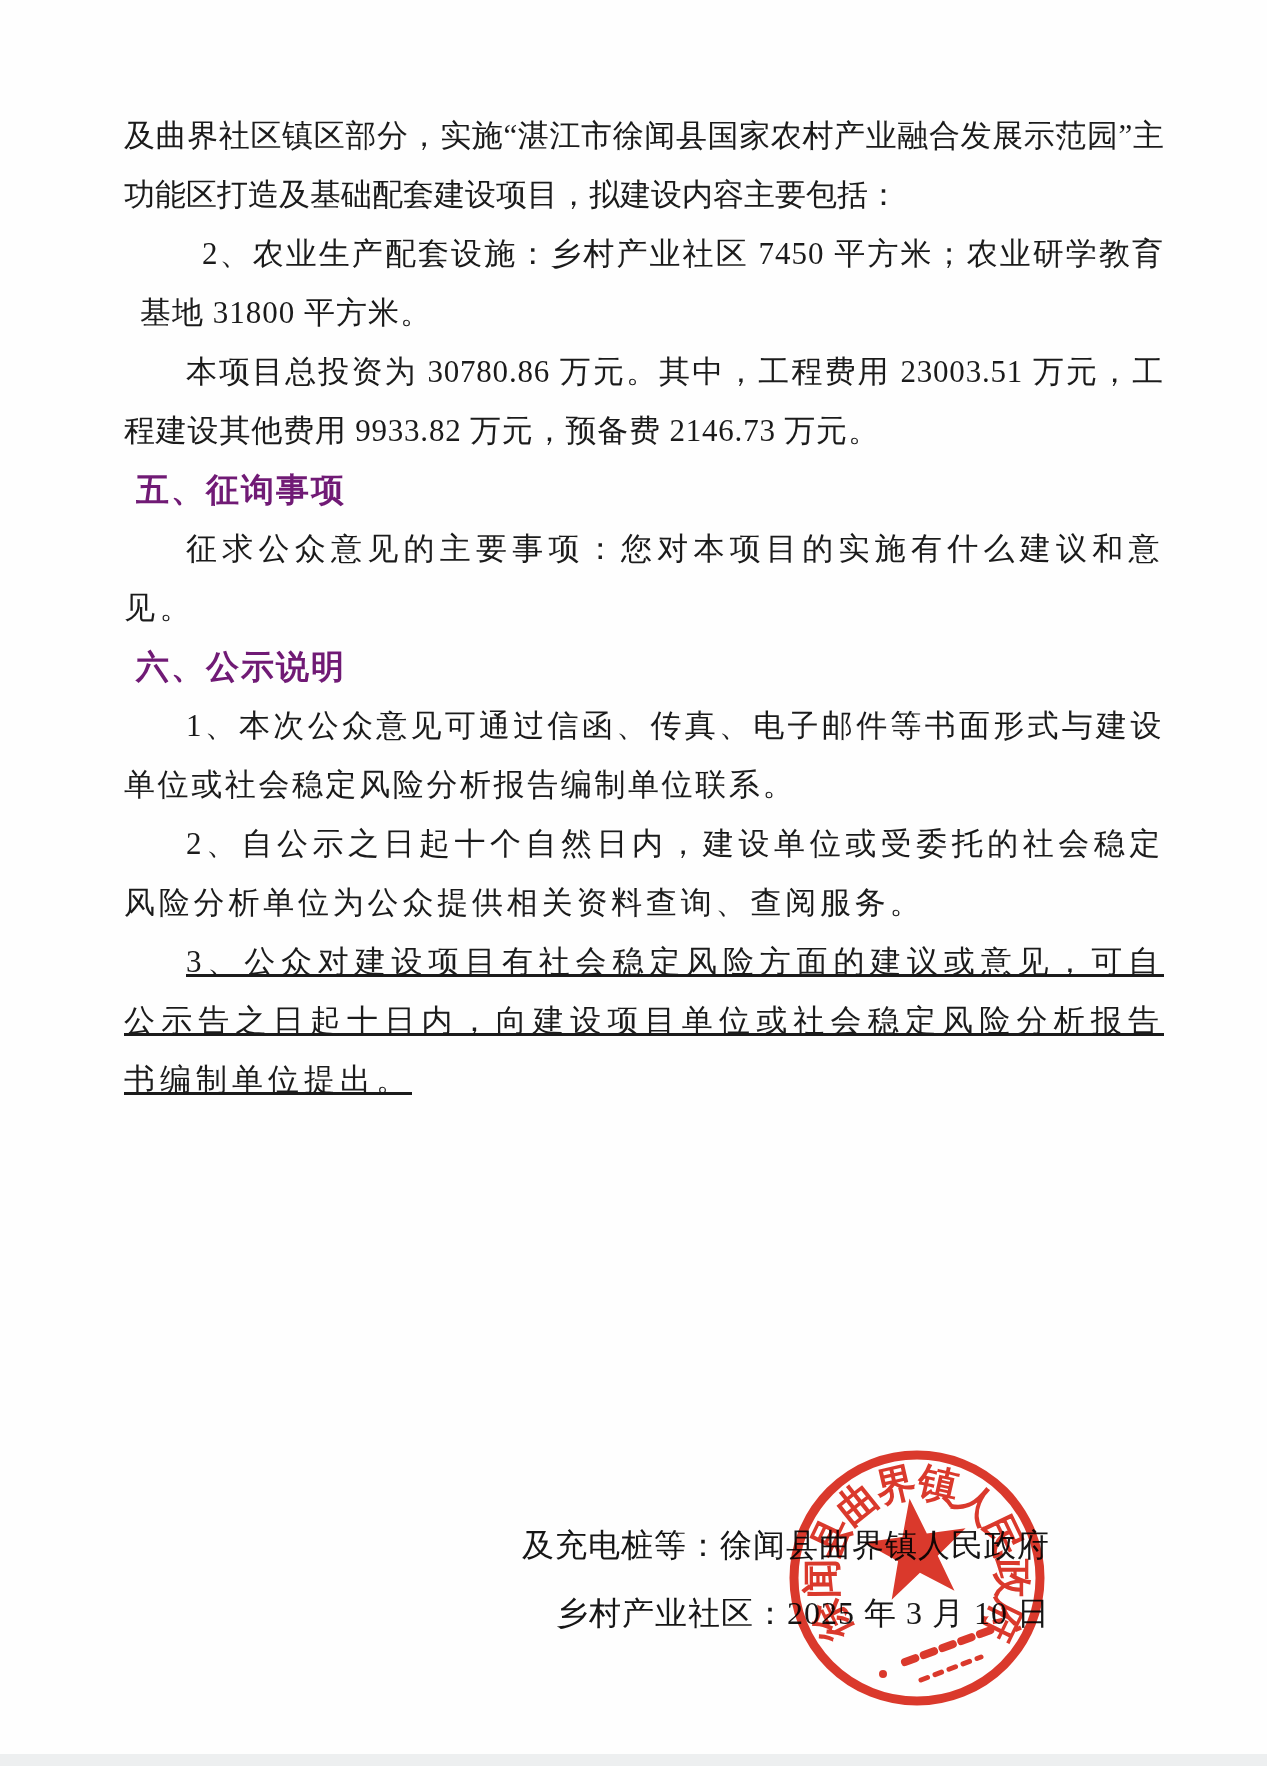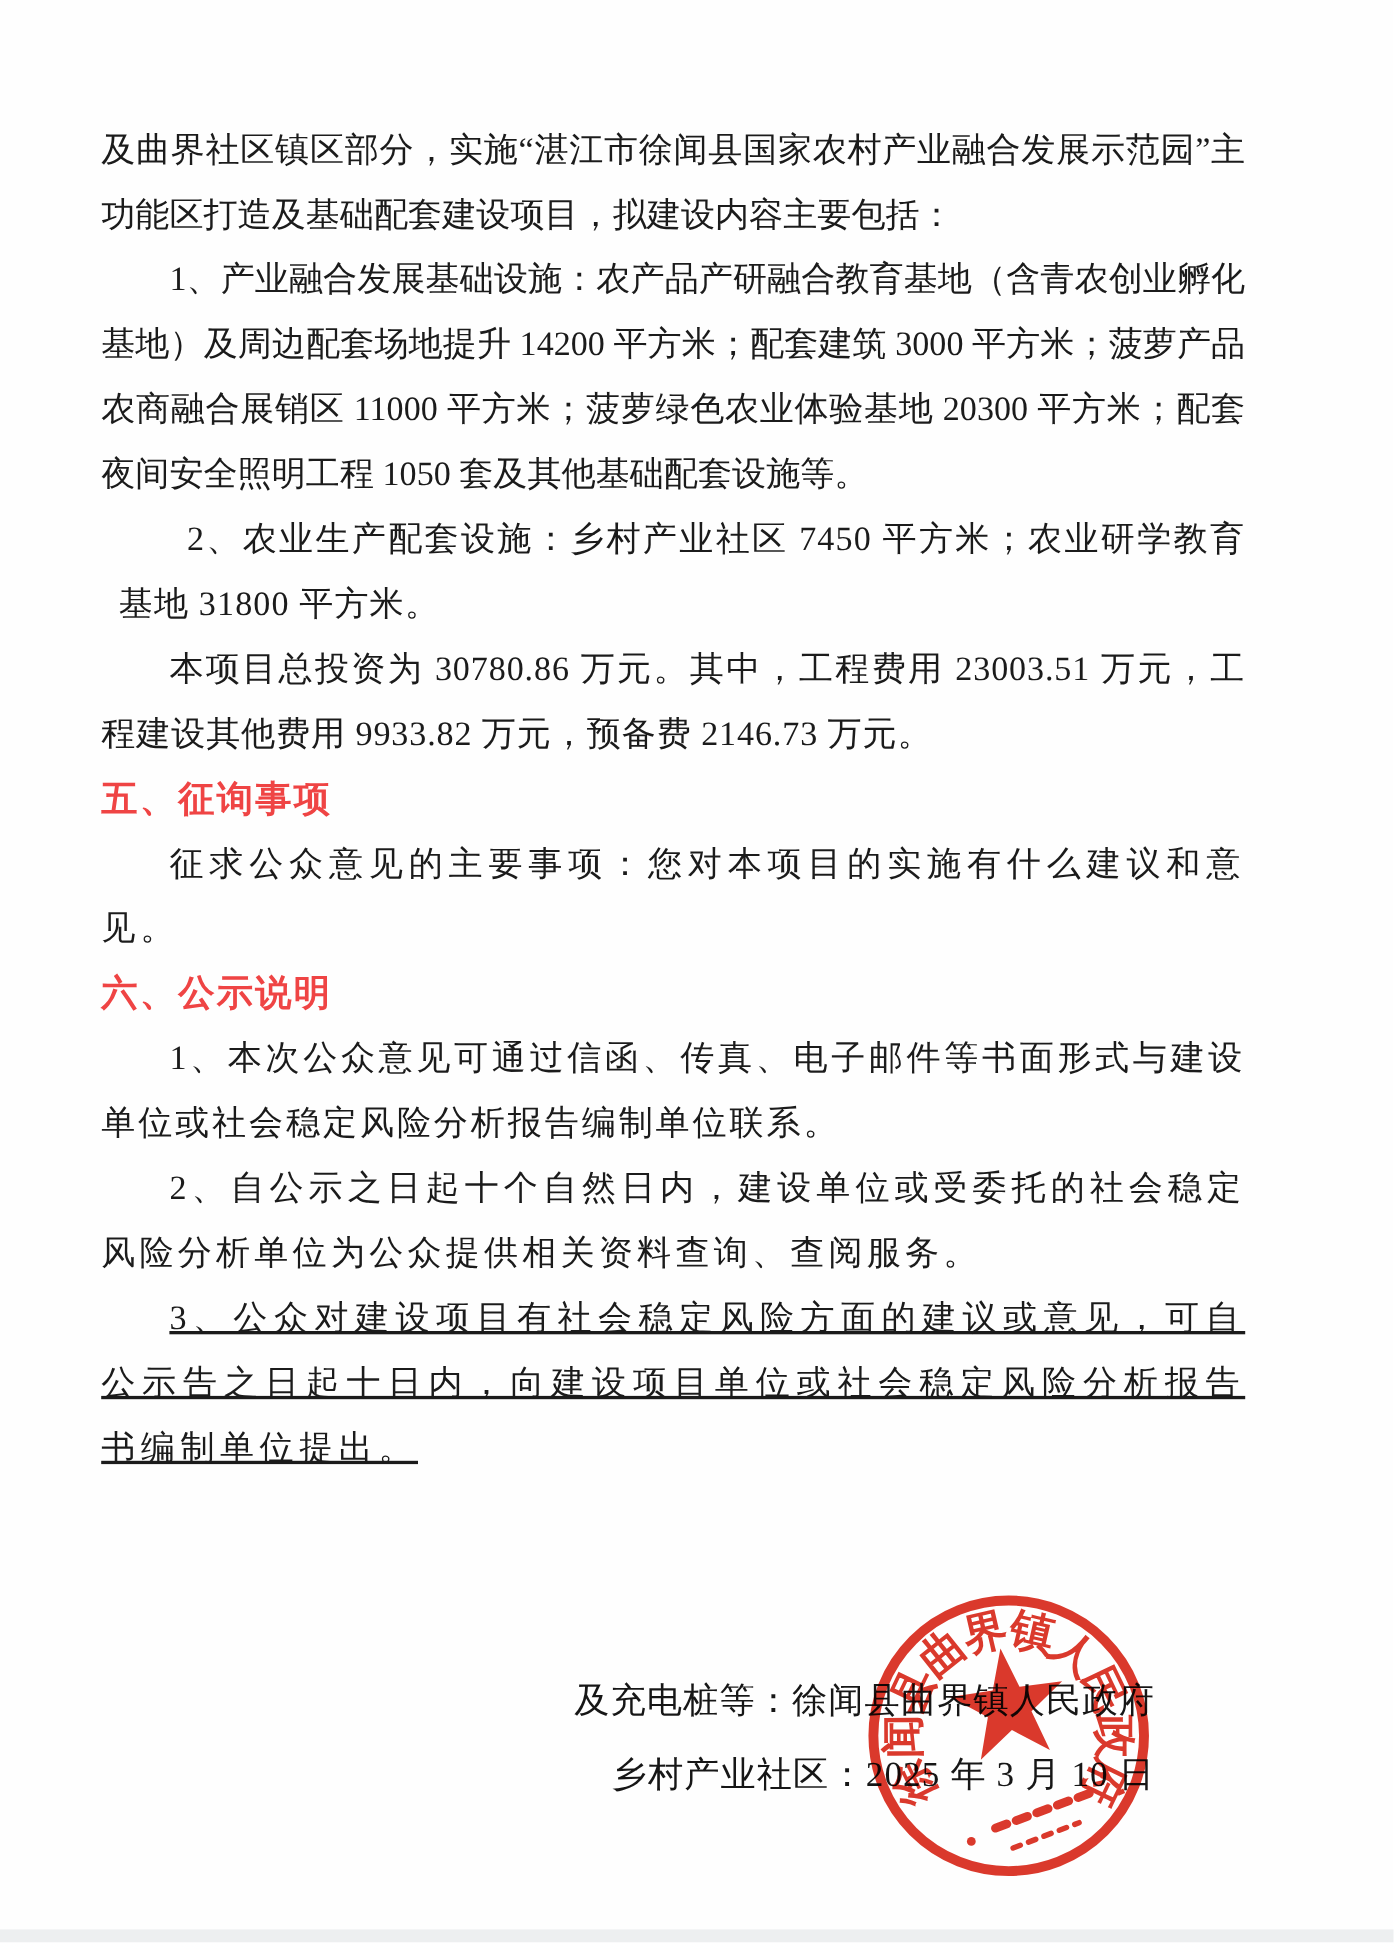--- a/index.html
+++ b/index.html
@@ -8,36 +8,37 @@
     position:relative;
     background:#ffffff;
     font-family:"Liberation Serif","DejaVu Serif",serif;
     color:#1b1b1b;
     overflow:hidden;
   }
   .page { position:absolute; inset:0; background:#fefefe; }
 
   .content {
     position:absolute;
-    top:106px; left:92px; width:1040px;
+    top:106px; left:124px; width:1040px;
     font-size:31px; line-height:59px;
     text-align:justify;
     line-break:strict;
     word-break:normal;
   }
   .content p { text-indent:0; }
   .content p.indent { text-indent:2em; }
 
   .heading {
     font-family:"Liberation Sans","DejaVu Sans",sans-serif;
     font-weight:700;
     font-size:33px; line-height:59px;
     letter-spacing:2px;
     text-align:left;
-    color:#ef4444;
+    color:#701a75;
+    margin-left:12px;
   }
 
   
   .ls-p2 { letter-spacing:1px;margin-left:16px; }
   .ls-p3 { letter-spacing:-0.7px; }
   .ls-p4 { letter-spacing:0.8px; }
   .ls-p6 { letter-spacing:4.5px; }
   .ls-p8 { letter-spacing:2.6px; }
   .ls-p9 { letter-spacing:3.8px; }
   .ls-p10{ letter-spacing:5px;text-decoration:underline; }
@@ -73,21 +74,20 @@
     background:#edeff0;
   }
 </style>
 </head>
 <body>
 
 <div class="page">
 
   <div class="content">
     <p class="body">及曲界社区镇区部分，实施“湛江市徐闻县国家农村产业融合发展示范园”主功能区打造及基础配套建设项目，拟建设内容主要包括：</p>
-    <p class="body indent">1、产业融合发展基础设施：农产品产研融合教育基地（含青农创业孵化基地）及周边配套场地提升 14200 平方米；配套建筑 3000 平方米；菠萝产品农商融合展销区 11000 平方米；菠萝绿色农业体验基地 20300 平方米；配套夜间安全照明工程 1050 套及其他基础配套设施等。</p>
     <p class="body indent ls-p2">2、农业生产配套设施：乡村产业社区 7450 平方米；农业研学教育基地 31800 平方米。</p>
     <p class="body indent ls-p4">本项目总投资为 30780.86 万元。其中，工程费用 23003.51 万元，工程建设其他费用 9933.82 万元，预备费 2146.73 万元。</p>
     <h2 class="heading">五、征询事项</h2>
     <p class="body indent ls-p6">征求公众意见的主要事项：您对本项目的实施有什么建议和意见。</p>
     <h2 class="heading">六、公示说明</h2>
     <p class="body indent ls-p8">1、本次公众意见可通过信函、传真、电子邮件等书面形式与建设单位或社会稳定风险分析报告编制单位联系。</p>
     <p class="body indent ls-p9">2、自公示之日起十个自然日内，建设单位或受委托的社会稳定风险分析单位为公众提供相关资料查询、查阅服务。</p>
     <p class="body indent ls-p10">3、公众对建设项目有社会稳定风险方面的建议或意见，可自公示告之日起十日内，向建设项目单位或社会稳定风险分析报告书编制单位提出。</p>
   </div>
 

